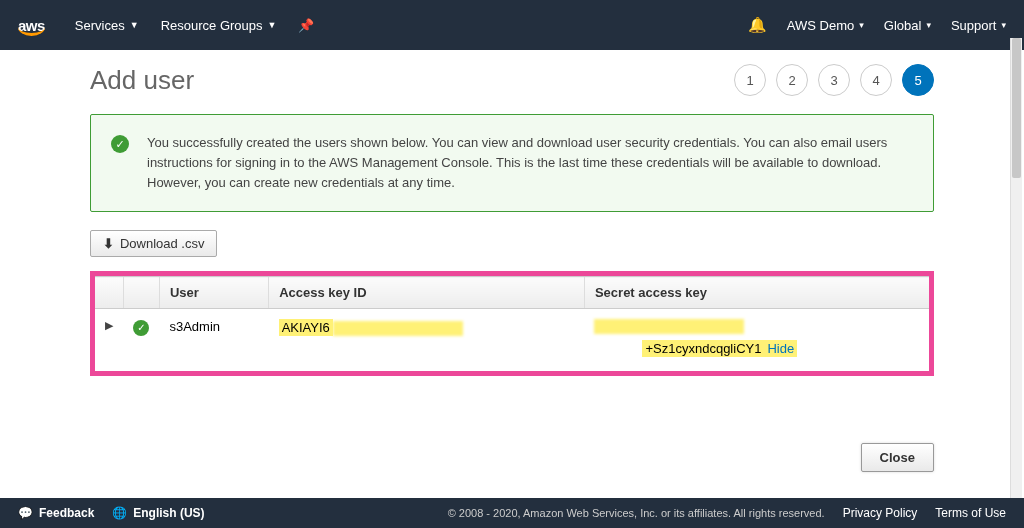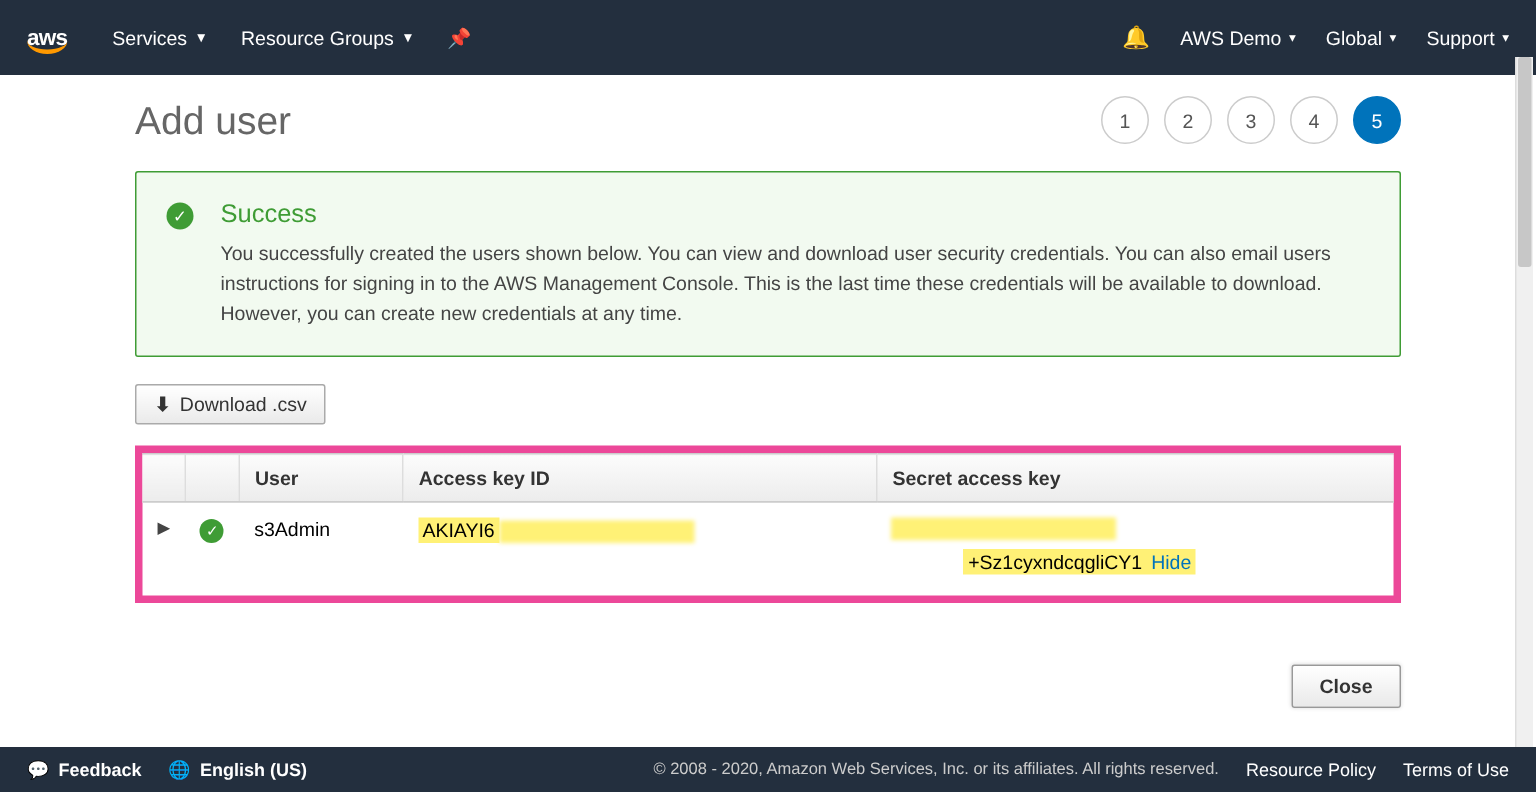--- a/index.html
+++ b/index.html
@@ -111,21 +111,20 @@
       <div class="step">2</div>
       <div class="step">3</div>
       <div class="step">4</div>
       <div class="step active">5</div>
     </div>
   </div>
 
   <div class="success-box">
     <div class="success-icon">✓</div>
     <div>
-      <div class="success-title">Success</div>
       <div class="success-text">
         <p>You successfully created the users shown below. You can view and download user security credentials. You can also email users instructions for signing in to the AWS Management Console. This is the last time these credentials will be available to download. However, you can create new credentials at any time.</p>
       </div>
     </div>
   </div>
 
   <button class="download-btn">
     <span class="dl-icon">⬇</span>
     <span>Download .csv</span>
   </button>
@@ -177,16 +176,16 @@
       <span>💬</span>
       <span style="font-weight:600">Feedback</span>
     </div>
   <div class="footer-item">
       <span>🌐</span>
       <span style="font-weight:600">English (US)</span>
     </div>
   <div class="footer-spacer"></div>
   <div class="footer-copy">© 2008 - 2020, Amazon Web Services, Inc. or its affiliates. All rights reserved.</div>
   <div class="footer-links">
-    <span>Resource Policy</span>
+    <span>Privacy Policy</span>
     <span>Terms of Use</span>
   </div>
 </div>
 
 </body></html>

